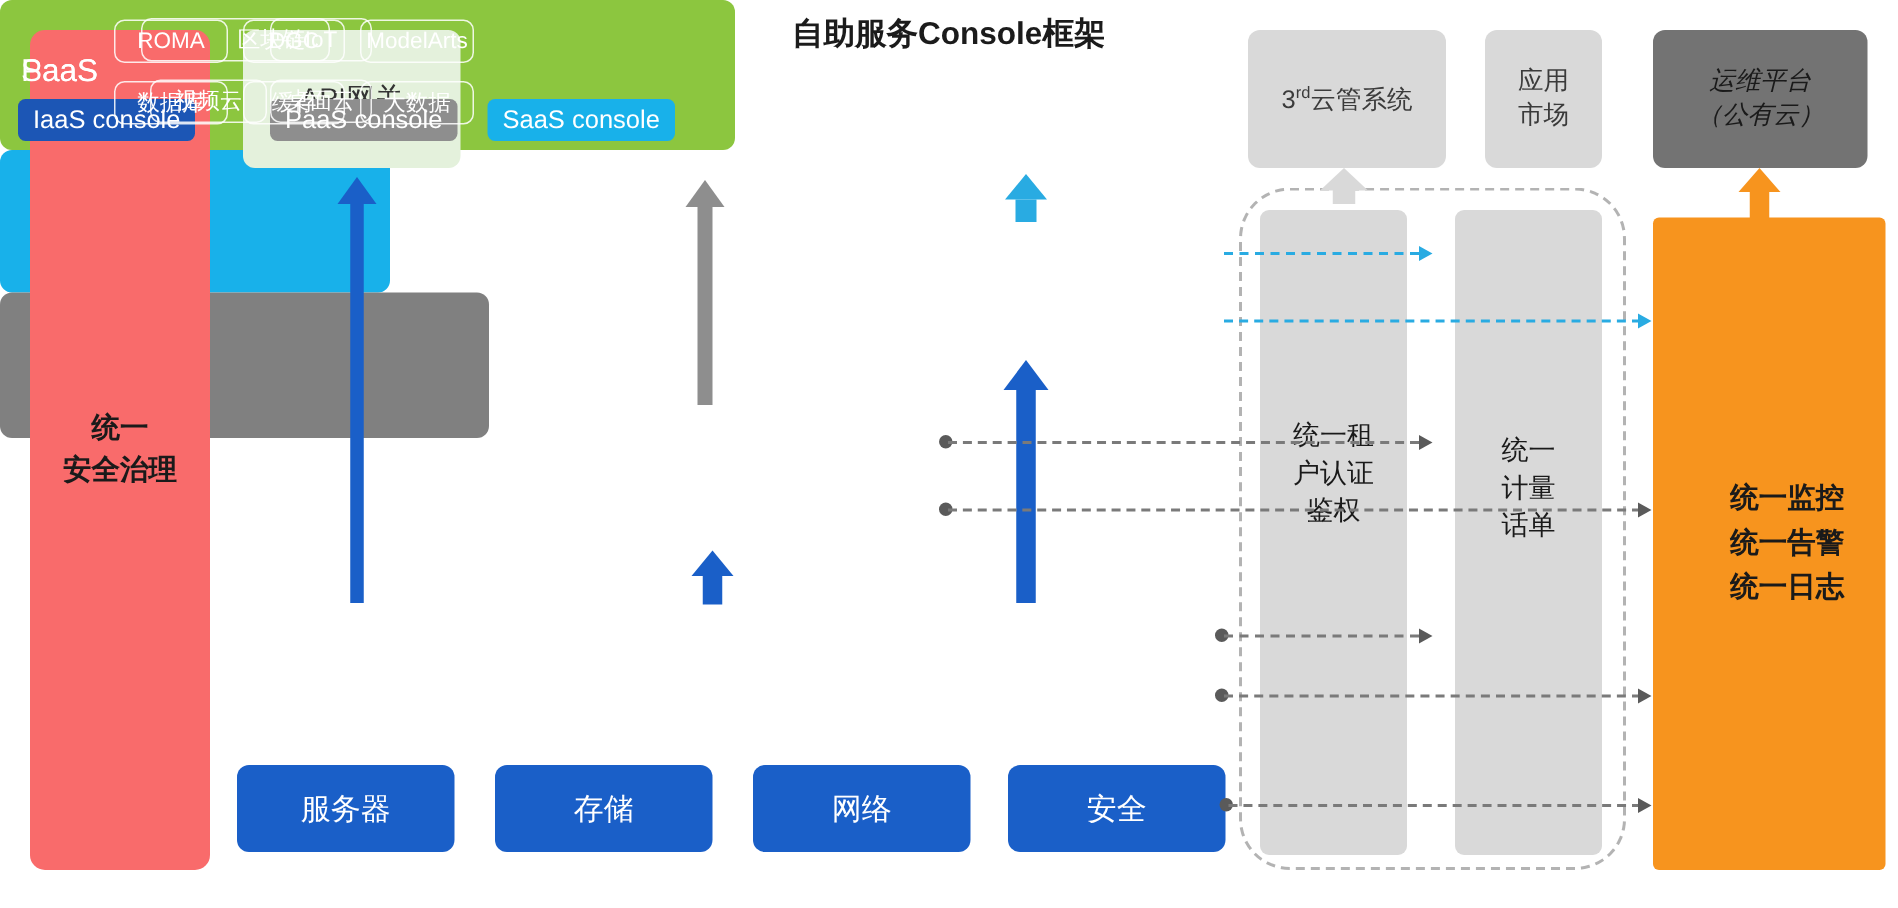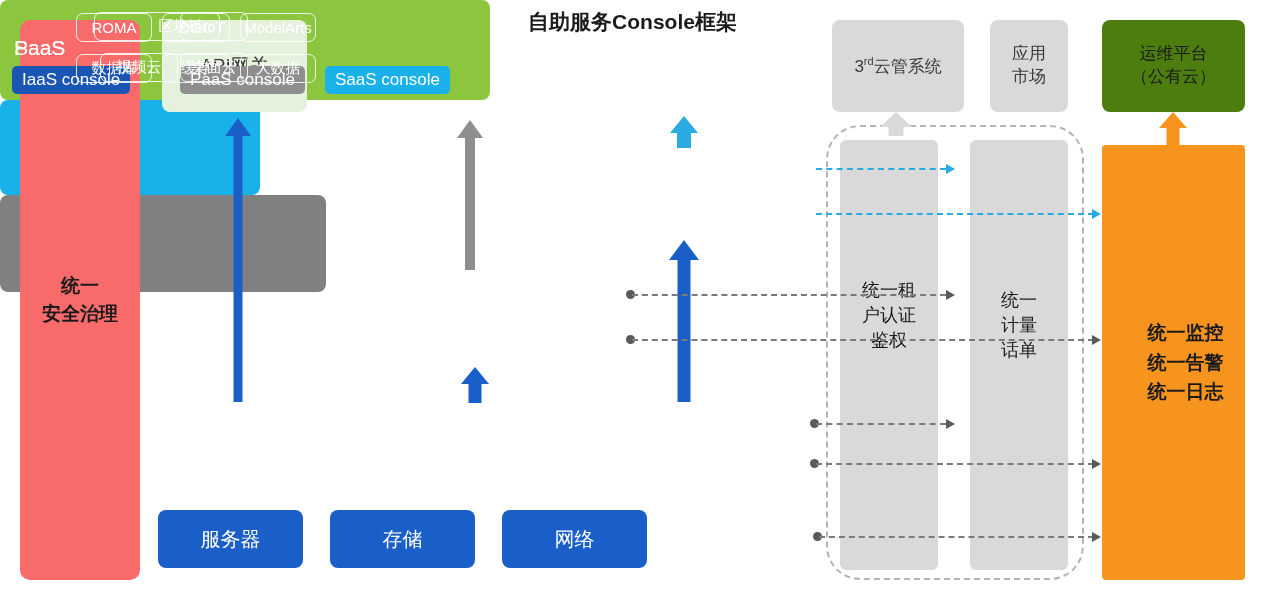--- a/index.html
+++ b/index.html
@@ -46,24 +46,24 @@
     background:#D9D9D9;border-radius:8px;color:#3b3b3b;font-size:17px;
   }
   #third sup{font-size:11px;vertical-align:super;}
   #market{
     left:990px;top:20px;width:78px;height:92px;
     background:#D9D9D9;border-radius:8px;color:#3b3b3b;font-size:17px;line-height:1.35;
   }
   
   #opshdr{
     left:1102px;top:20px;width:143px;height:92px;
-    background:#4d7c0f;border-radius:8px;color:#1a1a1a;font-size:17px;line-height:1.35;
+    background:#737373;border-radius:8px;color:#1a1a1a;font-size:17px;line-height:1.35;font-style:italic;
   }
   #opspanel{
-    left:1102px;top:145px;width:143px;height:435px;
+    left:1102px;top:145px;width:155px;height:435px;
     background:#F7941E;border-radius:4px;color:#1a1a1a;
     font-size:19px;line-height:1.55;font-weight:600;padding-left:24px;
   }
 
   
   #saas{
     left:554px;top:145px;width:260px;height:95px;
     background:#18B1EA;border-radius:8px;display:block;
   }
   #saas .lbl{position:absolute;left:14px;top:36px;color:#fff;font-size:21px;}
@@ -214,20 +214,21 @@
     <div class="chip" id="p3">ModelArts</div>
     <div class="chip" id="p4">数据库</div>
     <div class="chip" id="p5">缓存</div>
     <div class="chip" id="p6">大数据</div>
   </div>
 
 
   <div class="box hw" id="h1">服务器</div>
   <div class="box hw" id="h2">存储</div>
   <div class="box hw" id="h3">网络</div>
+  <div class="box hw" id="h4">安全</div>
 
   <div id="dashbox"></div>
   <div class="gcol" id="gcol1"></div>
   <div class="gcol" id="gcol2"></div>
   <div class="gcol-lbl" id="gl1">
     <div>统一租</div>
     <div>户认证</div>
     <div>鉴权</div>
   </div>
   <div class="gcol-lbl" id="gl2">

